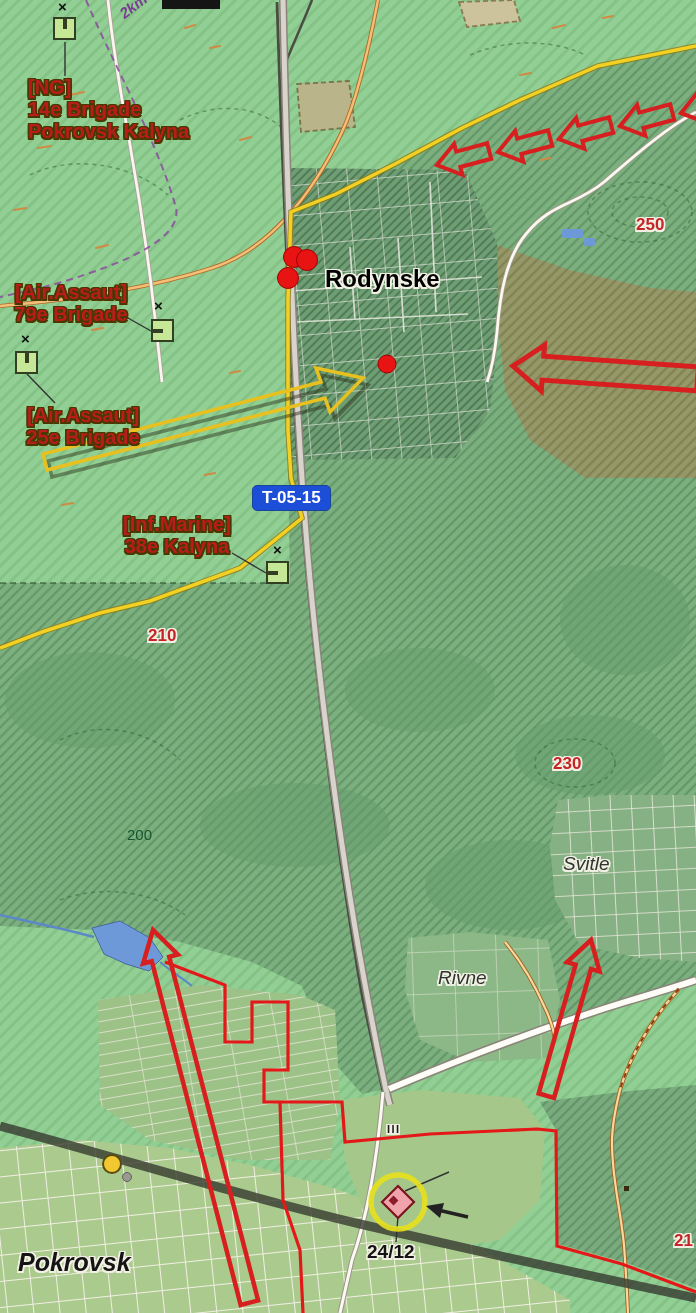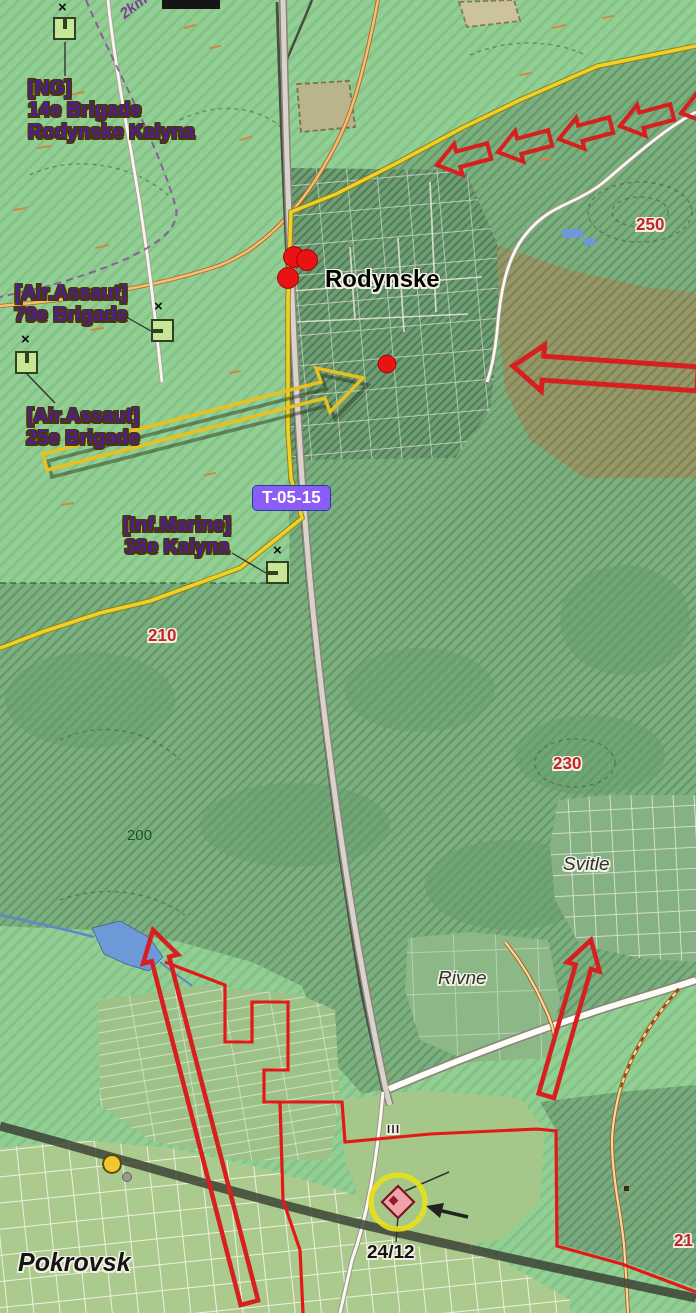--- a/index.html
+++ b/index.html
@@ -1,33 +1,33 @@
 <!DOCTYPE html>
 <html><head>
 <meta charset="utf-8">
 <style>
   html,body{margin:0;padding:0;background:#222;}
   .map{position:relative;width:696px;height:1313px;overflow:hidden;background:#92cf94;
        font-family:"Liberation Sans",sans-serif;}
   svg.layer{position:absolute;left:0;top:0;}
   .lbl{position:absolute;white-space:nowrap;}
-  .ulabel{color:#4c1d95;font-weight:bold;font-size:20px;line-height:22px;
+  .ulabel{color:#b91c1c;font-weight:bold;font-size:20px;line-height:22px;
     text-shadow:-1.5px -1.5px 0 #4a3800,1.5px -1.5px 0 #4a3800,-1.5px 1.5px 0 #4a3800,
     1.5px 1.5px 0 #4a3800,0 -1.5px 0 #4a3800,0 1.5px 0 #4a3800,-1.5px 0 0 #4a3800,1.5px 0 0 #4a3800;}
   .halo{text-shadow:-1.5px -1.5px 0 #f2f0e4,1.5px -1.5px 0 #f2f0e4,-1.5px 1.5px 0 #f2f0e4,
     1.5px 1.5px 0 #f2f0e4,0 -1.5px 0 #f2f0e4,0 1.5px 0 #f2f0e4,-1.5px 0 0 #f2f0e4,1.5px 0 0 #f2f0e4;}
   .town{color:#000000;font-weight:bold;font-size:24px;}
   .city{color:#141414;font-weight:bold;font-style:italic;font-size:25px;}
   .village{color:#2e342e;font-style:italic;font-size:19px;line-height:23px;}
   .elev{color:#c52525;font-weight:bold;font-size:17px;}
   .spot{color:#14532d;font-size:15px;}
   .kblack{color:#141414;font-weight:bold;font-size:20px;line-height:23px;}
   .date{color:#141414;font-weight:bold;font-size:19px;}
   .sz{color:#1a1a1a;font-weight:bold;font-size:11px;letter-spacing:1.5px;}
-  .shield{position:absolute;background:#8b5cf6;color:#fff;font-weight:bold;font-size:17px;
+  .shield{position:absolute;background:#1d4ed8;color:#fff;font-weight:bold;font-size:17px;
     padding:2px 9px;border-radius:5px;border:1px solid #17459a;}
   .dist{color:#7b3d95;font-weight:bold;font-style:italic;font-size:15px;
     transform:rotate(-37deg);transform-origin:left top;}
   .uicon{position:absolute;width:23px;height:23px;background:#c6e795;
     border:2.5px solid #333f22;box-sizing:border-box;}
   .uicon .gv{position:absolute;left:50%;top:-1px;width:4px;height:11px;margin-left:-2px;background:#333f22;}
   .uicon .gh{position:absolute;top:50%;left:-1px;height:4px;width:11px;margin-top:-2px;background:#333f22;}
   .xmark{position:absolute;color:#111;font-weight:bold;font-size:15px;}
   .ctr{text-align:center;}
 </style>
@@ -229,21 +229,21 @@
     <line x1="468" y1="1217" x2="438" y2="1210" stroke="#222" stroke-width="3.5"></line>
     <polygon points="426,1206 444,1203 440,1218" fill="#222"></polygon>
   </g>
 
   <rect x="162" y="0" width="58" height="9" fill="#151515"></rect>
 </svg>
 
 <div class="lbl ulabel" style="left:28px;top:76px;">
   <div>[NG]</div>
   <div>14e Brigade</div>
-  <div>Rodynske Kalyna</div>
+  <div>Pokrovsk Kalyna</div>
 </div>
 <div class="lbl ulabel ctr" style="left:10px;top:281px;width:122px;">
   <div>[Air.Assaut]</div>
   <div>79e Brigade</div>
 </div>
 <div class="lbl ulabel ctr" style="left:22px;top:404px;width:122px;">
   <div>[Air.Assaut]</div>
   <div>25e Brigade</div>
 </div>
 <div class="lbl ulabel ctr" style="left:116px;top:513px;width:122px;">

